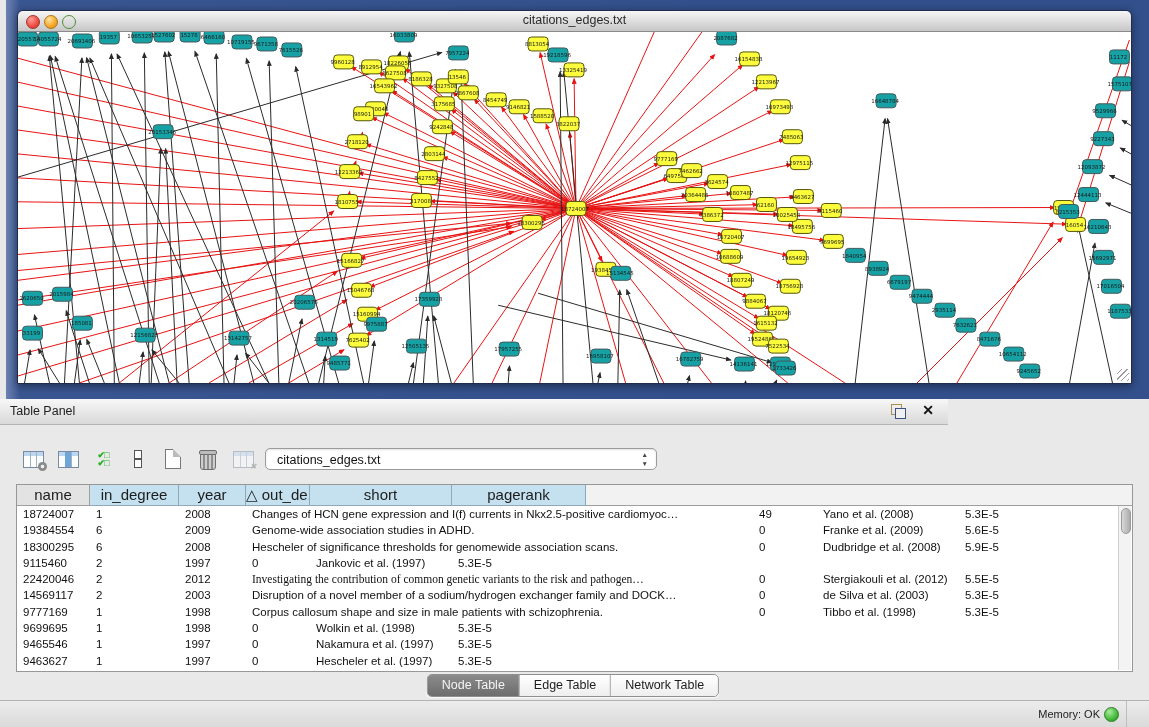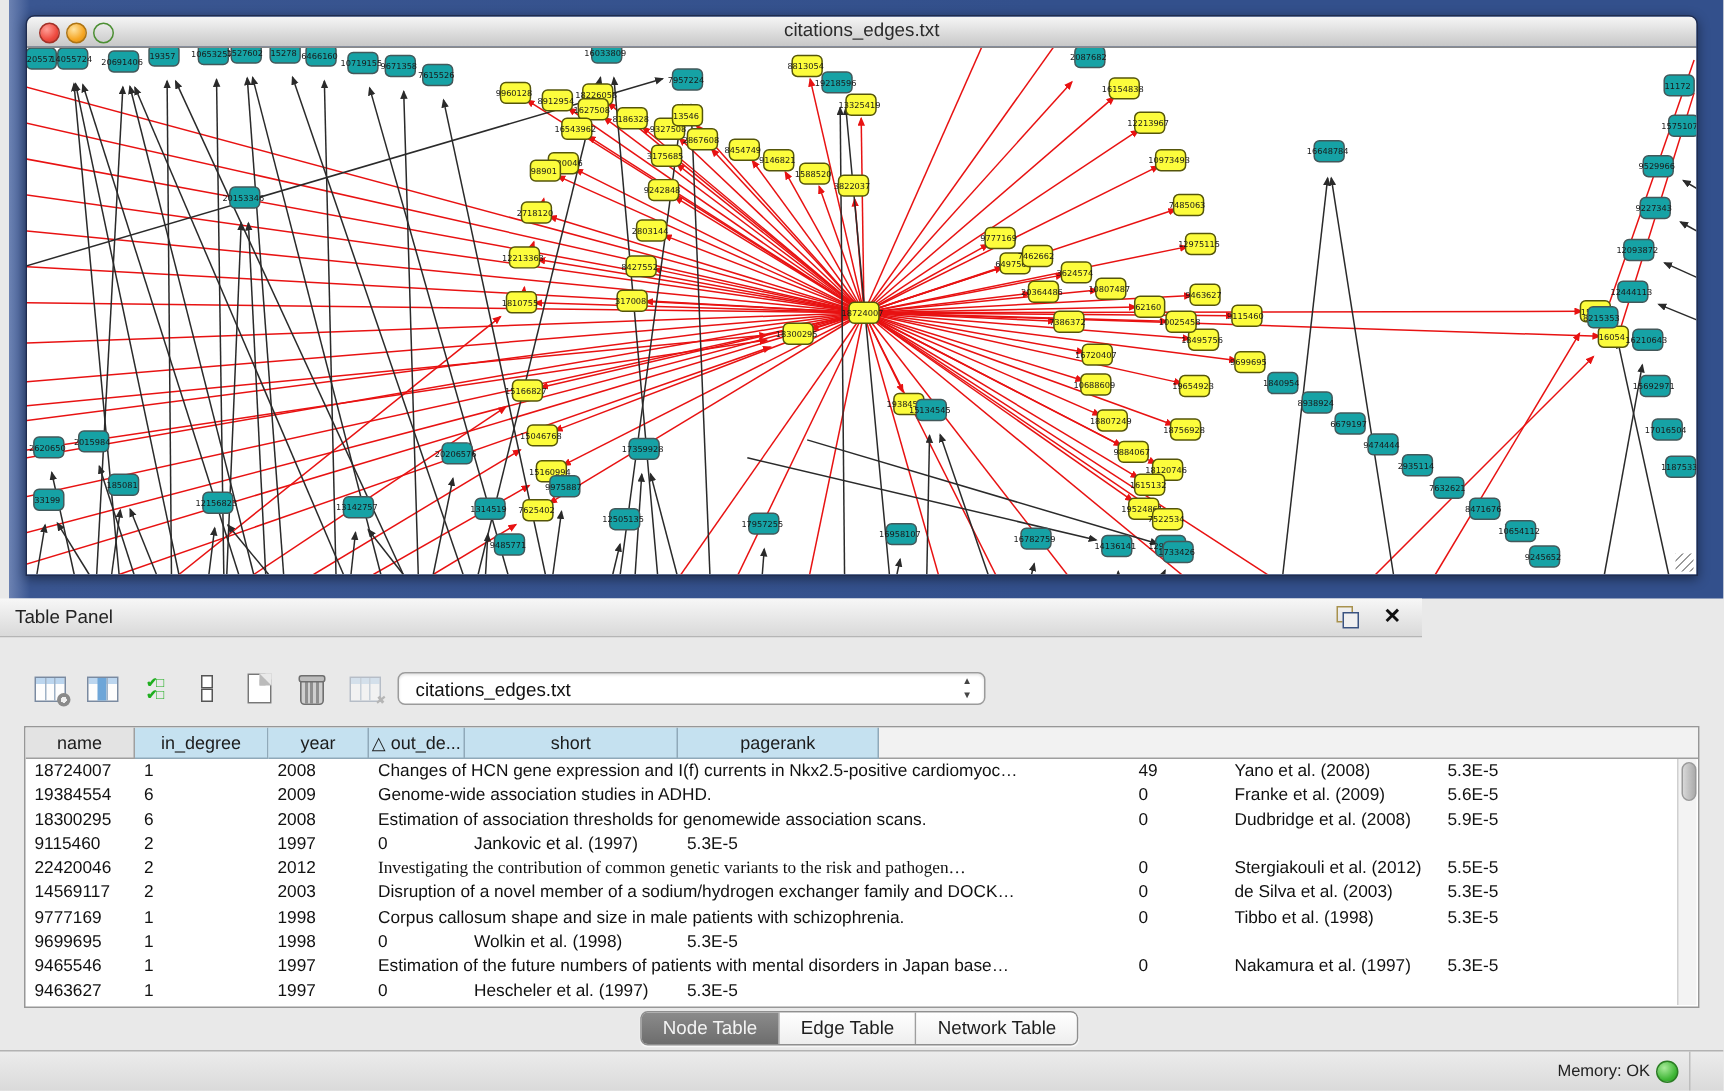--- a/index.html
+++ b/index.html
@@ -63,21 +63,21 @@
   .fxic{font-family:"DejaVu Serif",serif;font-style:italic;font-size:13px;color:#111;}
   .combo{position:absolute;left:265px;top:23px;width:392px;height:22px;background:#fff;
      border:1px solid #9b9b9b;border-radius:5px;box-shadow:inset 0 1px 2px rgba(0,0,0,.12);
      font-size:12.5px;color:#111;line-height:22px;padding-left:11px;box-sizing:border-box;}
   .combo .arrows{position:absolute;right:8px;top:1px;font-size:6.5px;line-height:9px;color:#444;text-align:center;}
   
   .tbl{position:absolute;left:16px;top:59px;width:1117px;height:188px;background:#fff;
      border:1px solid #979797;box-sizing:border-box;overflow:hidden;}
   .thead{display:flex;height:21px;}
   .th{box-sizing:border-box;border-right:1px solid #90a9b9;border-bottom:1px solid #90a9b9;
-     background:#c5e1f0;font-size:12px;color:#1c1c1c;text-align:center;line-height:20px;
+     background:#c5e1f0;font-size:15px;color:#1c1c1c;text-align:center;line-height:20px;
      overflow:hidden;white-space:nowrap;}
   .th.first{background:#e3e3e3;border-right:1px solid #9f9f9f;border-bottom:1px solid #9f9f9f;}
   .th.filler{background:#f2f2f2;border-right:none;border-bottom:1px solid #9f9f9f;flex:1;}
   .trow{display:flex;height:16.3px;line-height:16.3px;font-size:11.5px;color:#111;}
   .td{box-sizing:border-box;padding-left:6px;overflow:hidden;white-space:nowrap;}
   .vsb{position:absolute;right:1px;top:21px;bottom:1px;width:12px;background:#f3f3f3;
      border-left:1px solid #d0d0d0;}
   .vsb .thumb{position:absolute;left:1.5px;top:2px;width:8px;height:24px;border-radius:5px;
      background:linear-gradient(90deg,#d8d8d8,#ababab);border:1px solid #9a9a9a;}
   
@@ -844,21 +844,21 @@
           <div class="td" style="width: 67px;">2009</div>
           <div class="td" style="width: 507px;">Genome-wide association studies in ADHD.</div>
           <div class="td" style="width: 64px;">0</div>
           <div class="td" style="width: 142px;">Franke et al. (2009)</div>
           <div class="td" style="width: 134px;">5.6E-5</div>
         </div>
         <div class="trow">
           <div class="td" style="width: 73px;">18300295</div>
           <div class="td" style="width: 89px;">6</div>
           <div class="td" style="width: 67px;">2008</div>
-          <div class="td" style="width: 507px;">Estimation of association thresholds for genomewide association scans.</div>
+          <div class="td" style="width: 507px;">Hescheler of significance thresholds for genomewide association scans.</div>
           <div class="td" style="width: 64px;">0</div>
           <div class="td" style="width: 142px;">Dudbridge et al. (2008)</div>
           <div class="td" style="width: 134px;">5.9E-5</div>
         </div>
         <div class="trow">
           <div class="td" style="width: 73px;">9115460</div>
           <div class="td" style="width: 89px;">2</div>
           <div class="td" style="width: 67px;">1997</div>
           <div class="td" style="width: 64px;">0</div>
           <div class="td" style="width: 142px;">Jankovic et al. (1997)</div>
@@ -896,21 +896,20 @@
           <div class="td" style="width: 89px;">1</div>
           <div class="td" style="width: 67px;">1998</div>
           <div class="td" style="width: 64px;">0</div>
           <div class="td" style="width: 142px;">Wolkin et al. (1998)</div>
           <div class="td" style="width: 134px;">5.3E-5</div>
         </div>
         <div class="trow">
           <div class="td" style="width: 73px;">9465546</div>
           <div class="td" style="width: 89px;">1</div>
           <div class="td" style="width: 67px;">1997</div>
-          <div class="td" style="width: 507px;">Estimation of the future numbers of patients with mental disorders in Japan base…</div>
           <div class="td" style="width: 64px;">0</div>
           <div class="td" style="width: 142px;">Nakamura et al. (1997)</div>
           <div class="td" style="width: 134px;">5.3E-5</div>
         </div>
         <div class="trow">
           <div class="td" style="width: 73px;">9463627</div>
           <div class="td" style="width: 89px;">1</div>
           <div class="td" style="width: 67px;">1997</div>
           <div class="td" style="width: 64px;">0</div>
           <div class="td" style="width: 142px;">Hescheler et al. (1997)</div>

